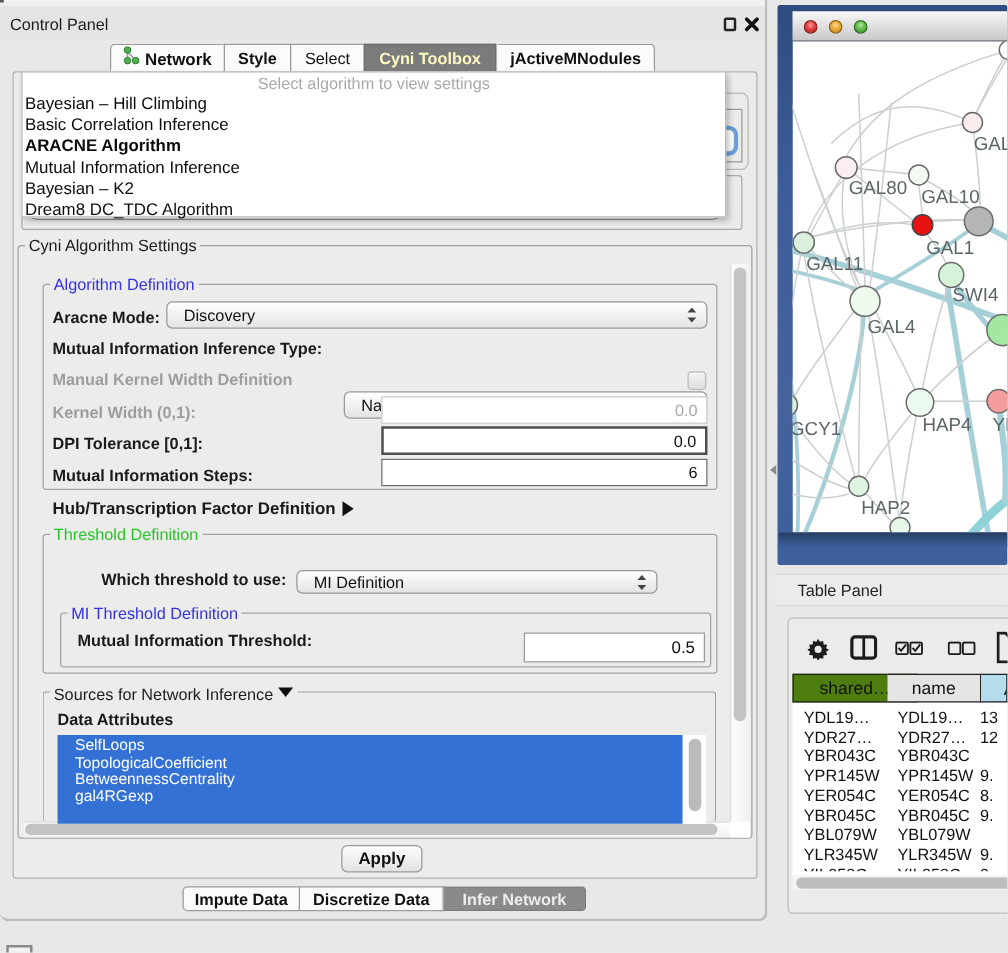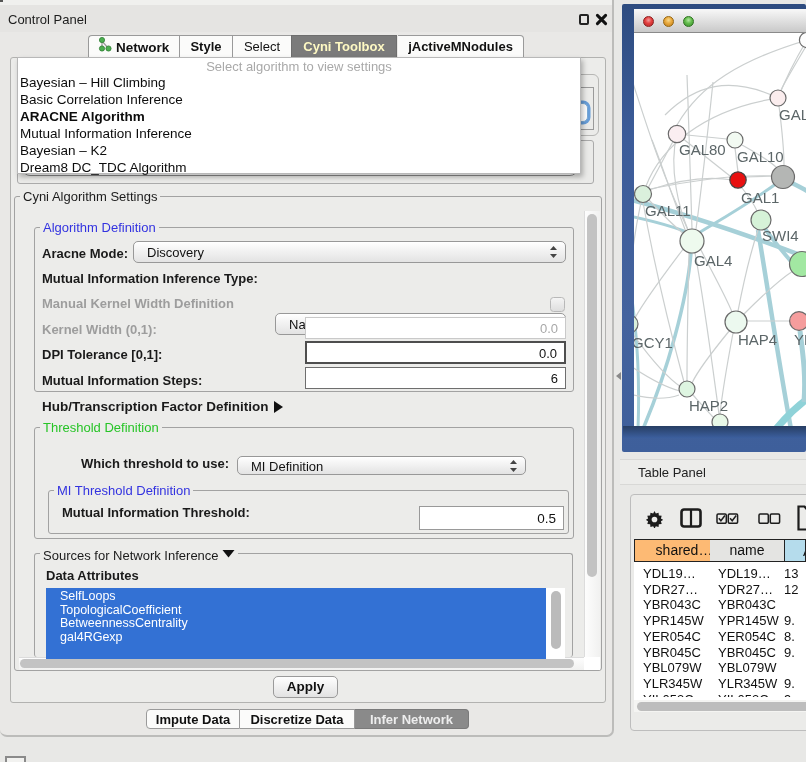--- a/index.html
+++ b/index.html
@@ -270,21 +270,21 @@
 </svg>
 <svg class="abs" style="left:758px;top:513px;" width="24" height="11" viewBox="0 0 24 11">
   <rect x="1" y="1" width="9.3" height="9.3" rx="1.2" fill="none" stroke="#1c1c1c" stroke-width="1.5"></rect>
   <rect x="12.3" y="1" width="9.3" height="9.3" rx="1.2" fill="none" stroke="#1c1c1c" stroke-width="1.5"></rect>
 </svg>
 <svg class="abs" style="left:797px;top:505px;" width="12" height="26" viewBox="0 0 12 26">
   <path d="M1.5 1.5 L7.5 1.5 L11 5.5 L11 24.5 L1.5 24.5 Z" fill="none" stroke="#1c1c1c" stroke-width="2.2"></path>
 </svg>
 
 <div class="abs" style="left:634px;top:539px;width:172px;height:161px;background:#fff;"></div>
-<div class="abs" style="left:634px;top:539px;width:100px;height:23px;background:#fdba74;border:1px solid #222;font-size:14px;color:#111;text-align:center;line-height:21px;">shared…</div>
+<div class="abs" style="left:634px;top:539px;width:100px;height:23px;background:#4d7c0f;border:1px solid #222;font-size:14px;color:#111;text-align:center;line-height:21px;">shared…</div>
 <div class="abs" style="left:710px;top:539px;width:75px;height:23px;background:#e4e4e2;border:1px solid #222;border-left:none;font-size:14px;color:#111;text-align:center;line-height:21px;">name</div>
 <div class="abs" style="left:785px;top:539px;width:21px;height:23px;background:#b5dcec;border:1px solid #222;border-left:none;overflow:hidden;">
     <span style="position:absolute;left:18px;top:3px;font-size:14px;color:#111;">Av</span>
   </div>
 
 <div class="abs" style="left:643px;top:566px;font-size:13px;color:#111;line-height:15.7px;">YDL19…<br>YDR27…<br>YBR043C<br>YPR145W<br>YER054C<br>YBR045C<br>YBL079W<br>YLR345W<br>YIL053C</div>
 <div class="abs" style="left:718px;top:566px;font-size:13px;color:#111;line-height:15.7px;">YDL19…<br>YDR27…<br>YBR043C<br>YPR145W<br>YER054C<br>YBR045C<br>YBL079W<br>YLR345W<br>YIL053C</div>
 <div class="abs" style="left:784px;top:566px;font-size:13px;color:#111;line-height:15.7px;">13<br>12<br>&nbsp;<br>9.<br>8.<br>9.<br>&nbsp;<br>9.<br>9.</div>
 <div class="abs" style="left:634px;top:697px;width:172px;height:3px;background:#fff;"></div>
 

